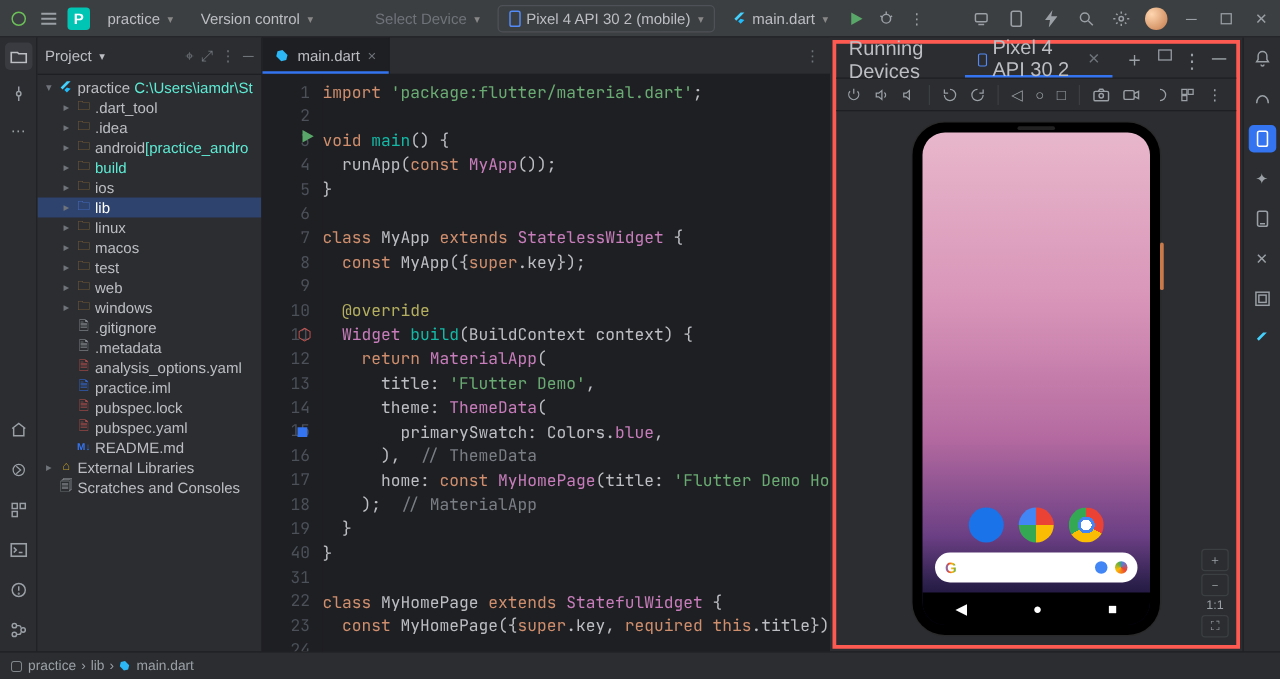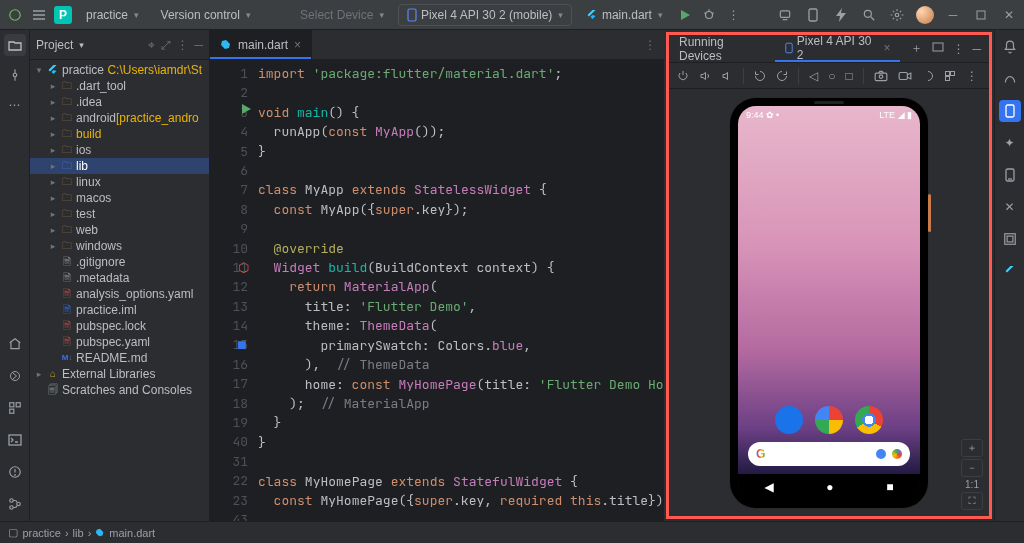--- a/index.html
+++ b/index.html
@@ -103,21 +103,21 @@
   }
   .tree .node.sel { background:#2e436e; color:#fff; }
   .tree .arrow { width:10px; display:inline-block; text-align:center; color:#6f737a; font-size:9px;}
   .tree .icn { width:14px; height:14px; display:inline-flex;align-items:center;justify-content:center; margin:0 2px; font-size:10px;}
   .fldr { color:#b07d3d; }
   .fldr-blue { color:#548af7; }
   .file { color:#9aa0a6; }
   .file-y { color:#c9a227; }
   .file-b { color:#3574f0; }
   .file-r { color:#c75450; }
-  .muted { color:#eab308; }
+  .muted { color:#5eead4; }
   .bold { font-weight:400; }
   
   .editor {
     flex:1;
     display:flex;
     flex-direction:column;
     background:#1e1f22;
     min-width:0;
   }
   .editor-tabs {
@@ -158,21 +158,21 @@
   }
   .rstrip .sel{background:#3574f0;color:#fff;}
   
   .devices{
     width:326px;
     background:#2b2d30;
     border:3px solid #ff5a52;
     display:flex;flex-direction:column;
     margin:2px;
   }
-  .dev-tabs{height:28px;display:flex;align-items:center;border-bottom:1px solid #1e1f22;font-size:12px;}
+  .dev-tabs{height:28px;display:flex;align-items:center;border-bottom:1px solid #1e1f22;font-size:16px;}
   .dev-tab{padding:0 10px;height:100%;display:flex;align-items:center;gap:4px;color:#bcbec4;}
   .dev-tab.device{border-bottom:2px solid #3574f0;}
   .dev-tab .x{color:#6f737a;margin-left:4px;}
   .dev-tabs .right{margin-left:auto;display:flex;gap:8px;padding-right:8px;color:#9aa0a6;}
   .dev-toolbar{height:26px;display:flex;align-items:center;gap:10px;padding:0 8px;color:#9aa0a6;border-bottom:1px solid #1e1f22;}
   .dev-toolbar .sep{width:1px;height:16px;background:#3c3f41;}
   .phone-area{flex:1;display:flex;align-items:center;justify-content:center;position:relative;}
   .zoom-ctrl{position:absolute;right:6px;bottom:6px;display:flex;flex-direction:column;gap:2px;align-items:center;color:#9aa0a6;font-size:10px;}
   .zoom-ctrl .zc{width:22px;height:18px;border:1px solid #3c3f41;display:flex;align-items:center;justify-content:center;border-radius:3px;}
   
@@ -528,21 +528,21 @@
         <div class="ln">15</div>
           <div class="gut-sq" style="top:calc(4px + 19.4px*14);">■</div>
         <div class="ln">16</div>
           <div class="ln">17</div>
           <div class="ln">18</div>
           <div class="ln">19</div>
           <div class="ln">40</div>
           <div class="ln">31</div>
           <div class="ln">22</div>
           <div class="ln">23</div>
-          <div class="ln">43</div>
+          <div class="ln">24</div>
       </div>
       <div class="code"><span class="kw">import</span> <span class="str">'package:flutter/material.dart'</span>;
 
 <span class="kw">void</span> <span class="fn">main</span>() {
   runApp(<span class="kw">const</span> <span class="typ">MyApp</span>());
 }
 
 <span class="kw">class</span> <span class="cls">MyApp</span> <span class="kw">extends</span> <span class="typ">StatelessWidget</span> {
   <span class="kw">const</span> MyApp({<span class="kw">super</span>.key});
 
@@ -648,24 +648,20 @@
             <rect x="13" y="3" width="8" height="8"></rect>
             <rect x="3" y="13" width="8" height="8"></rect>
           </svg>
         </span>
       <span>⋮</span>
     </div>
     <div class="phone-area">
       <div class="phone">
         <div class="speaker"></div>
         <div class="screen">
-          <div class="statusbar">
-            <span><span>9:44</span> ✿ •</span>
-            <span><span>LTE</span> ◢ ▮</span>
-          </div>
           <div class="dock">
             <div class="appicon msg"></div>
             <div class="appicon play-ic"></div>
             <div class="appicon chrome"></div>
           </div>
           <div class="searchbar">
             <span class="g-logo">G</span>
             <span class="mic"></span>
             <span class="assist"></span>
           </div>

